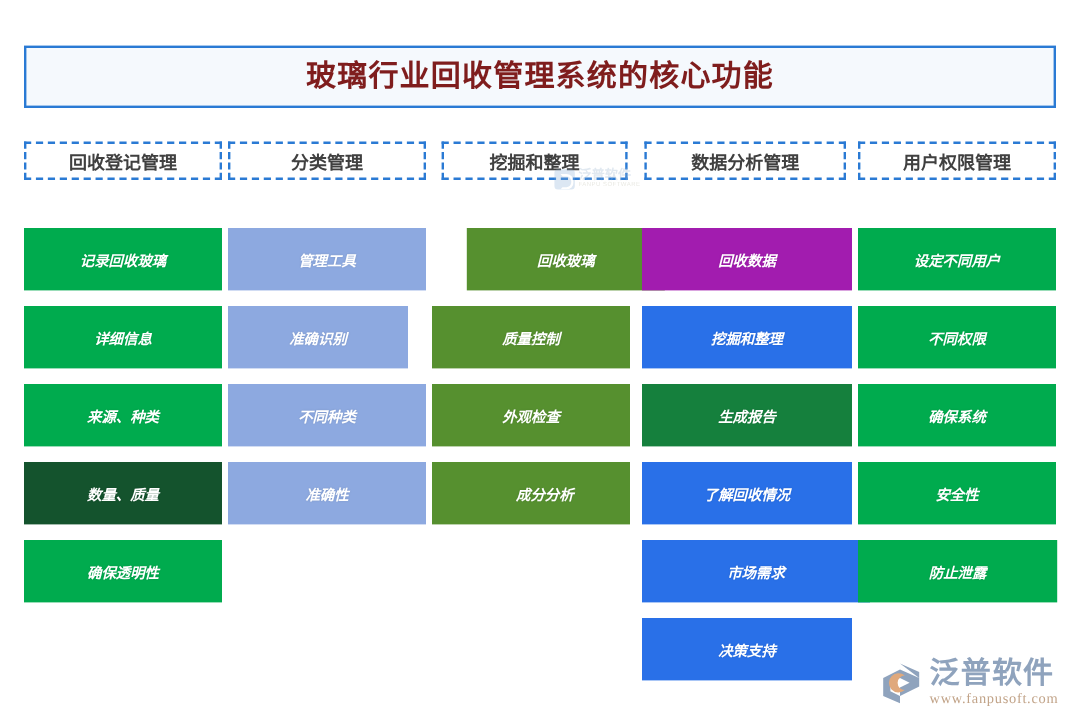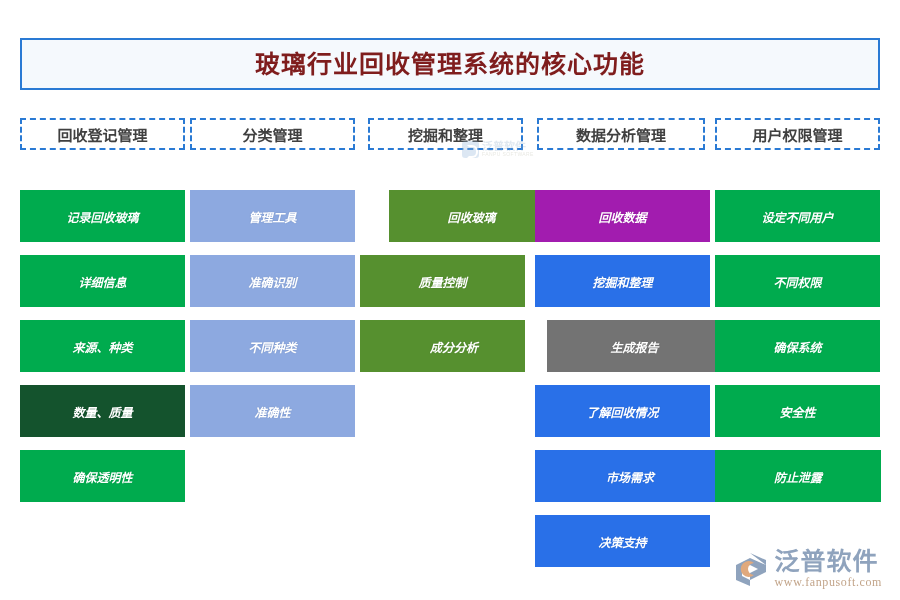--- a/index.html
+++ b/index.html
@@ -207,49 +207,52 @@
         <span>数量、质量</span>
       </div>
       <div class="tile" style="background: rgb(0, 171, 78); width: 165px;">
         <span>确保透明性</span>
       </div>
     </div>
     <div class="column" style="left: 190px; width: 165px;">
       <div class="tile" style="background: rgb(141, 169, 224); width: 165px;">
         <span>管理工具</span>
       </div>
-      <div class="tile" style="background: rgb(141, 169, 224); width: 165px;">
+      <div class="tile" style="background: rgb(141, 169, 224); width: 150px;">
         <span>准确识别</span>
       </div>
       <div class="tile" style="background: rgb(141, 169, 224); width: 165px;">
         <span>不同种类</span>
       </div>
       <div class="tile" style="background: rgb(141, 169, 224); width: 165px;">
         <span>准确性</span>
       </div>
     </div>
     <div class="column" style="left: 360px; width: 165px;">
       <div class="tile" style="background: rgb(86, 144, 47); width: 165px; margin-left: 29px;">
         <span>回收玻璃</span>
       </div>
       <div class="tile" style="background: rgb(86, 144, 47); width: 165px;">
         <span>质量控制</span>
       </div>
+      <div class="tile" style="background: rgb(86, 144, 47); width: 165px;">
+        <span>外观检查</span>
+      </div>
       <div class="tile" style="background: rgb(86, 144, 47); width: 165px; padding-left: 23px;">
         <span>成分分析</span>
       </div>
     </div>
     <div class="column" style="left: 535px; width: 175px;">
       <div class="tile" style="background: #a21caf; width: 175px;">
         <span>回收数据</span>
       </div>
       <div class="tile" style="background: rgb(41, 112, 232); width: 175px;">
         <span>挖掘和整理</span>
       </div>
-      <div class="tile" style="background: #737373; width: 175px; margin-left: 12px;">
+      <div class="tile" style="background: #15803d; width: 175px;">
         <span>生成报告</span>
       </div>
       <div class="tile" style="background: rgb(41, 112, 232); width: 175px;">
         <span>了解回收情况</span>
       </div>
       <div class="tile" style="background: rgb(41, 112, 232); width: 190px;">
         <span>市场需求</span>
       </div>
       <div class="tile" style="background: rgb(41, 112, 232); width: 175px;">
         <span>决策支持</span>

